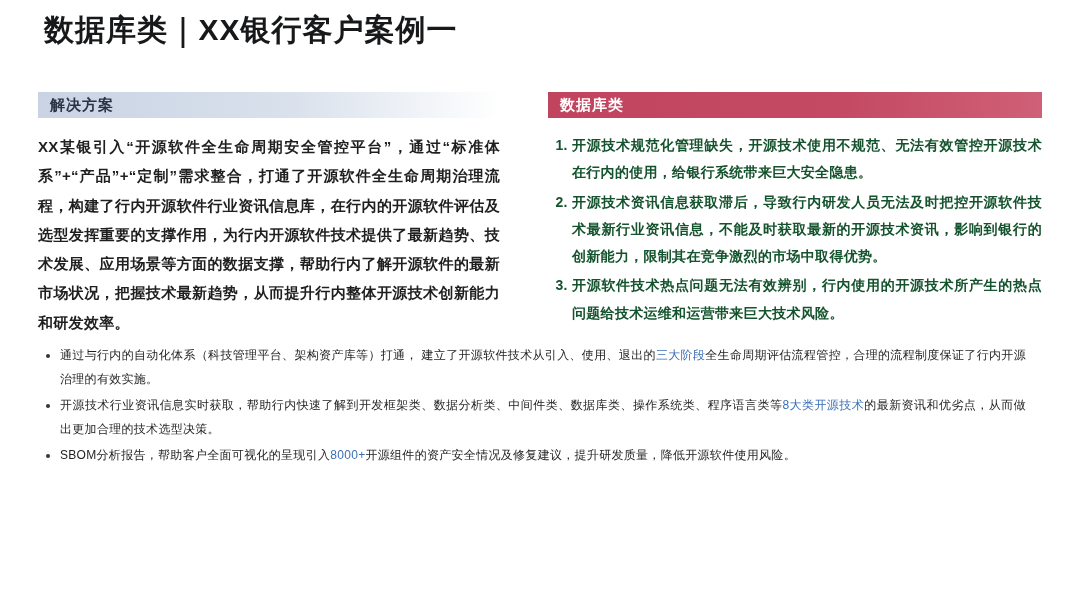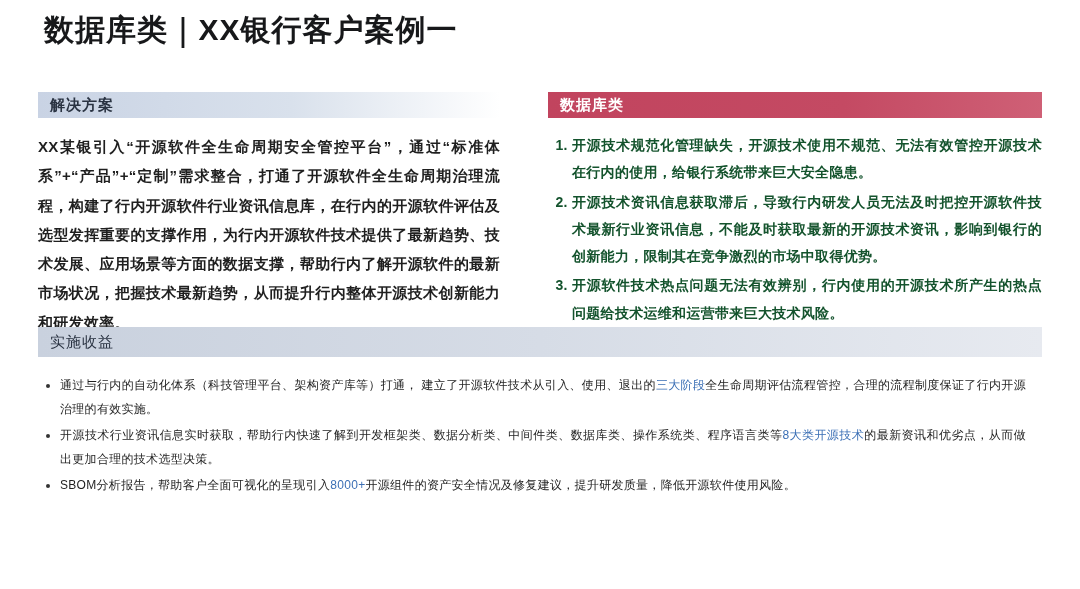--- a/index.html
+++ b/index.html
@@ -138,21 +138,20 @@
       <ol class="painpoints">
           <li>开源技术规范化管理缺失，开源技术使用不规范、无法有效管控开源技术在行内的使用，给银行系统带来巨大安全隐患。</li>
           <li>开源技术资讯信息获取滞后，导致行内研发人员无法及时把控开源软件技术最新行业资讯信息，不能及时获取最新的开源技术资讯，影响到银行的创新能力，限制其在竞争激烈的市场中取得优势。</li>
           <li>开源软件技术热点问题无法有效辨别，行内使用的开源技术所产生的热点问题给技术运维和运营带来巨大技术风险。</li>
         </ol>
     </div>
 
   </div>
 
   <div class="benefits-wrap">
-    <div class="bar-benefit">实施收益</div>
     <ul class="benefits">
         <li><span>通过与行内的自动化体系（科技管理平台、架构资产库等）打通， 建立了开源软件技术从引入、使用、退出的</span><span class="hl">三大阶段</span><span>全生命周期评估流程管控，合理的流程制度保证了行内开源治理的有效实施。</span></li>
         <li><span>开源技术行业资讯信息实时获取，帮助行内快速了解到开发框架类、数据分析类、中间件类、数据库类、操作系统类、程序语言类等</span><span class="hl">8大类开源技术</span><span>的最新资讯和优劣点，从而做出更加合理的技术选型决策。</span></li>
         <li><span>SBOM分析报告，帮助客户全面可视化的呈现引入</span><span class="hl">8000+</span><span>开源组件的资产安全情况及修复建议，提升研发质量，降低开源软件使用风险。</span></li>
       </ul>
   </div>
 
 </div>
 
 </body></html>

